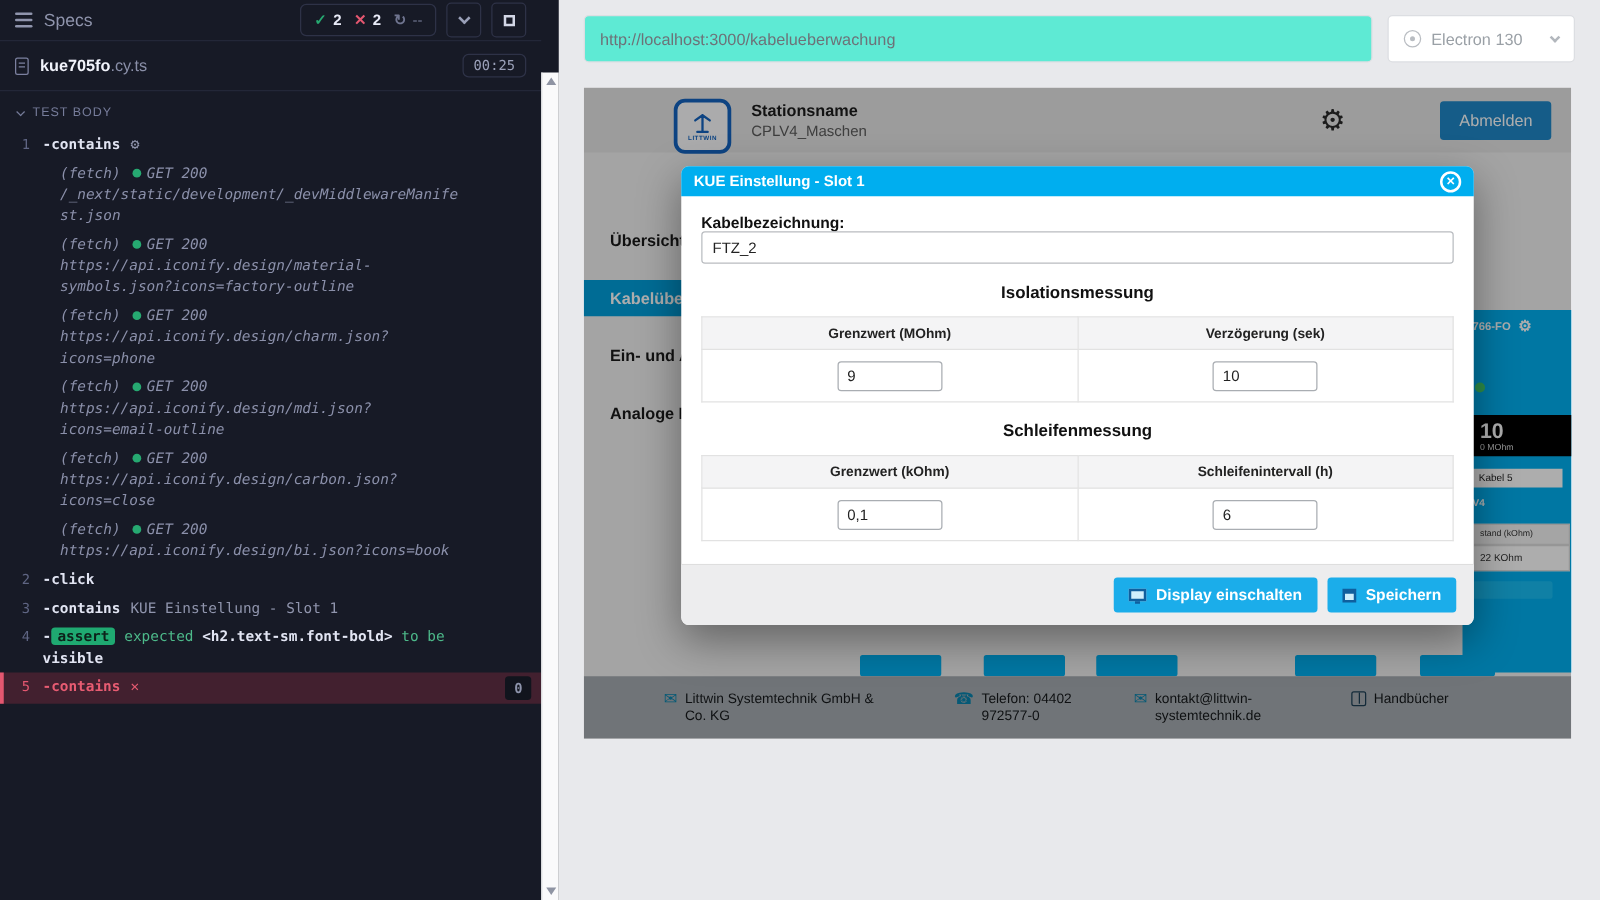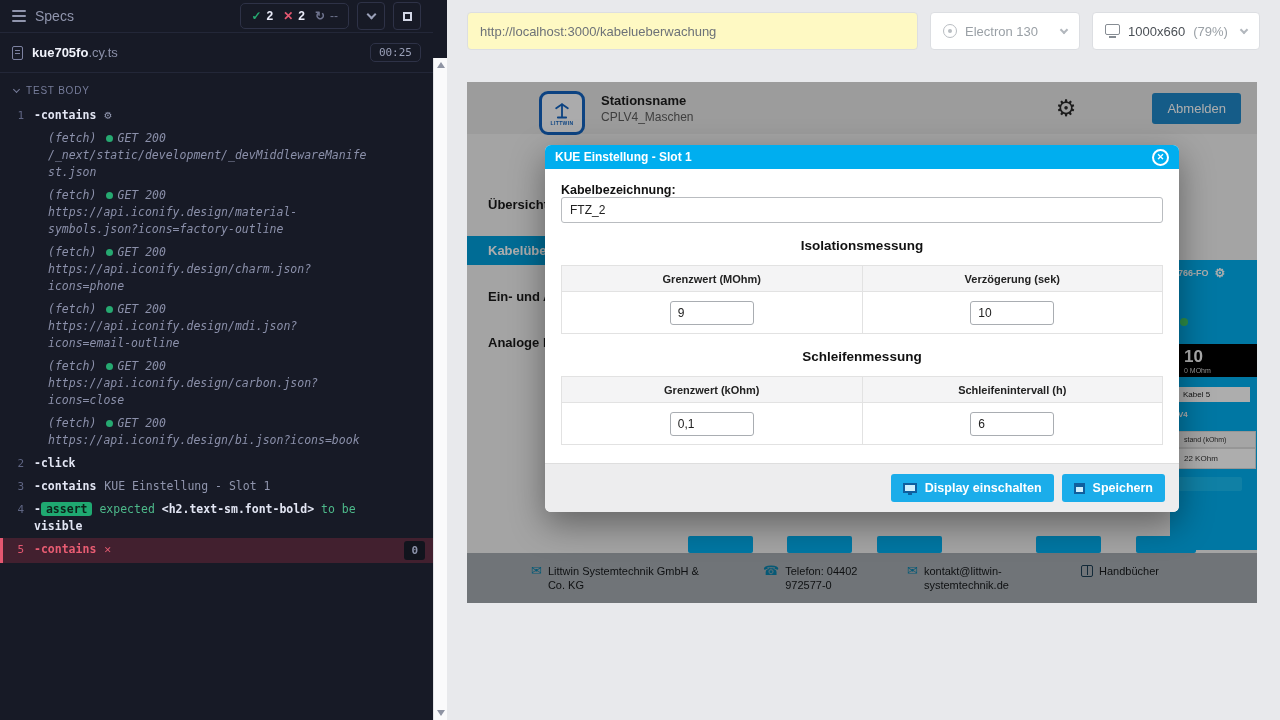--- a/index.html
+++ b/index.html
@@ -54,33 +54,33 @@
 .tok-g{color:#4db98a}
 .tok-b{color:#e2e5f3;font-weight:bold}
 .cmd.failed{background:#42202f;border-left:3px solid #e45770;padding-right:8px}
 .cmd.failed .ln{flex-basis:31px;width:31px;color:#e45770}
 .cmd.failed .method,.cmd.failed .msg{color:#e85c72}
 .count-badge{margin-left:auto;align-self:center;background:#11141d;border-radius:3px;padding:1px 7px;color:#8d93ab;font-size:11px;font-weight:bold}
 
 
 .main{position:absolute;left:447px;top:0;width:833px;height:720px}
 .toolbar{position:absolute;left:20px;top:12px;right:20px;height:38px;display:flex;gap:12px}
-.url-box{flex:1;background:#fef9c3;border:1px solid #dcdee2;border-radius:4px;display:flex;align-items:center}
+.url-box{flex:1;background:#5eead4;border:1px solid #dcdee2;border-radius:4px;display:flex;align-items:center}
 .url-box input{width:100%;border:none;outline:none;background:transparent;padding:0 12px;color:#6d7278;font-size:13px;font-family:"Liberation Sans",sans-serif}
 .sel-box{background:#fff;border:1px solid #dcdee2;border-radius:4px;display:flex;align-items:center;gap:8px;padding:0 12px;color:#9aa0a6;font-size:13px;cursor:pointer}
 .sel-box .chev{border-color:#b2b7bd;width:6px;height:6px;margin-left:auto}
 .electron-ic{width:14px;height:14px;border:1.5px solid #b9bdc2;border-radius:50%;position:relative;flex:0 0 14px}
 .electron-ic::after{content:"";position:absolute;left:4px;top:4px;width:4px;height:4px;border-radius:50%;background:#b9bdc2}
 .mon-ic{width:15px;height:11px;border:1.5px solid #868c93;border-radius:2px;position:relative;flex:0 0 15px;margin-top:-3px}
 .mon-ic::after{content:"";position:absolute;left:3px;top:11px;width:7px;height:2px;background:#868c93}
 .vp-dim{color:#9aa0a6}
 .vp-main{color:#4b5056}
 
 
-.app{position:absolute;left:20px;top:82px;width:790px;height:521px;background:#f2f2f2;overflow:hidden}
+.app{position:absolute;left:20px;top:70px;width:790px;height:521px;background:#f2f2f2;overflow:hidden}
 .app-header{height:52px;background:#e6e6e6;display:flex;align-items:center;padding:0 16px 0 72px;gap:16px}
 .logo{width:46px;height:44px;border:3px solid #1464c0;border-radius:9px;background:#fcfdfe;display:flex;flex-direction:column;align-items:center;justify-content:center;margin-top:10px}
 .logo svg{display:block}
 .logo-text{font-size:5px;font-weight:bold;color:#1464c0;letter-spacing:.4px}
 .station-label{font-weight:bold;font-size:13px;color:#1c1c1c}
 .station-name{font-size:12px;color:#5c5c5c;margin-top:2px}
 .app-gear{margin-left:auto;font-size:23px;color:#2a2a2a;cursor:pointer;margin-right:60px}
 .logout-btn{background:#1f88c9;color:#fff;font-size:13px;padding:8px 15px;border-radius:3px;border:none;cursor:pointer}
 .app-nav{position:absolute;left:0;top:108px;width:200px}
 .nav-item{padding:7px 10px 7px 21px;font-weight:bold;font-size:13px;color:#1a1a1a;margin-bottom:17px;cursor:pointer;white-space:nowrap}
@@ -279,26 +279,20 @@
 
   <div class="toolbar">
     <div class="url-box">
       <input type="text" readonly="" value="http://localhost:3000/kabelueberwachung" style="">
     </div>
     <div class="sel-box" style="width:150px">
       <span class="electron-ic"></span>
       <span>Electron 130</span>
       <span class="chev"></span>
     </div>
-    <div class="sel-box" style="width:168px">
-      <span class="mon-ic"></span>
-      <span class="vp-main">1000x660</span>
-      <span class="vp-dim">(79%)</span>
-      <span class="chev"></span>
-    </div>
   </div>
 
   <div class="app">
 
     <div class="app-header">
       <div class="logo">
         <svg width="20" height="20" viewBox="0 0 24 24">
           <path d="M12 21V5 M12 5 L5 10 M12 5 L19 10 M7 21h10" stroke="#1464c0" stroke-width="2.2" fill="none" stroke-linecap="round"></path>
         </svg>
         <span class="logo-text">LITTWIN</span>

